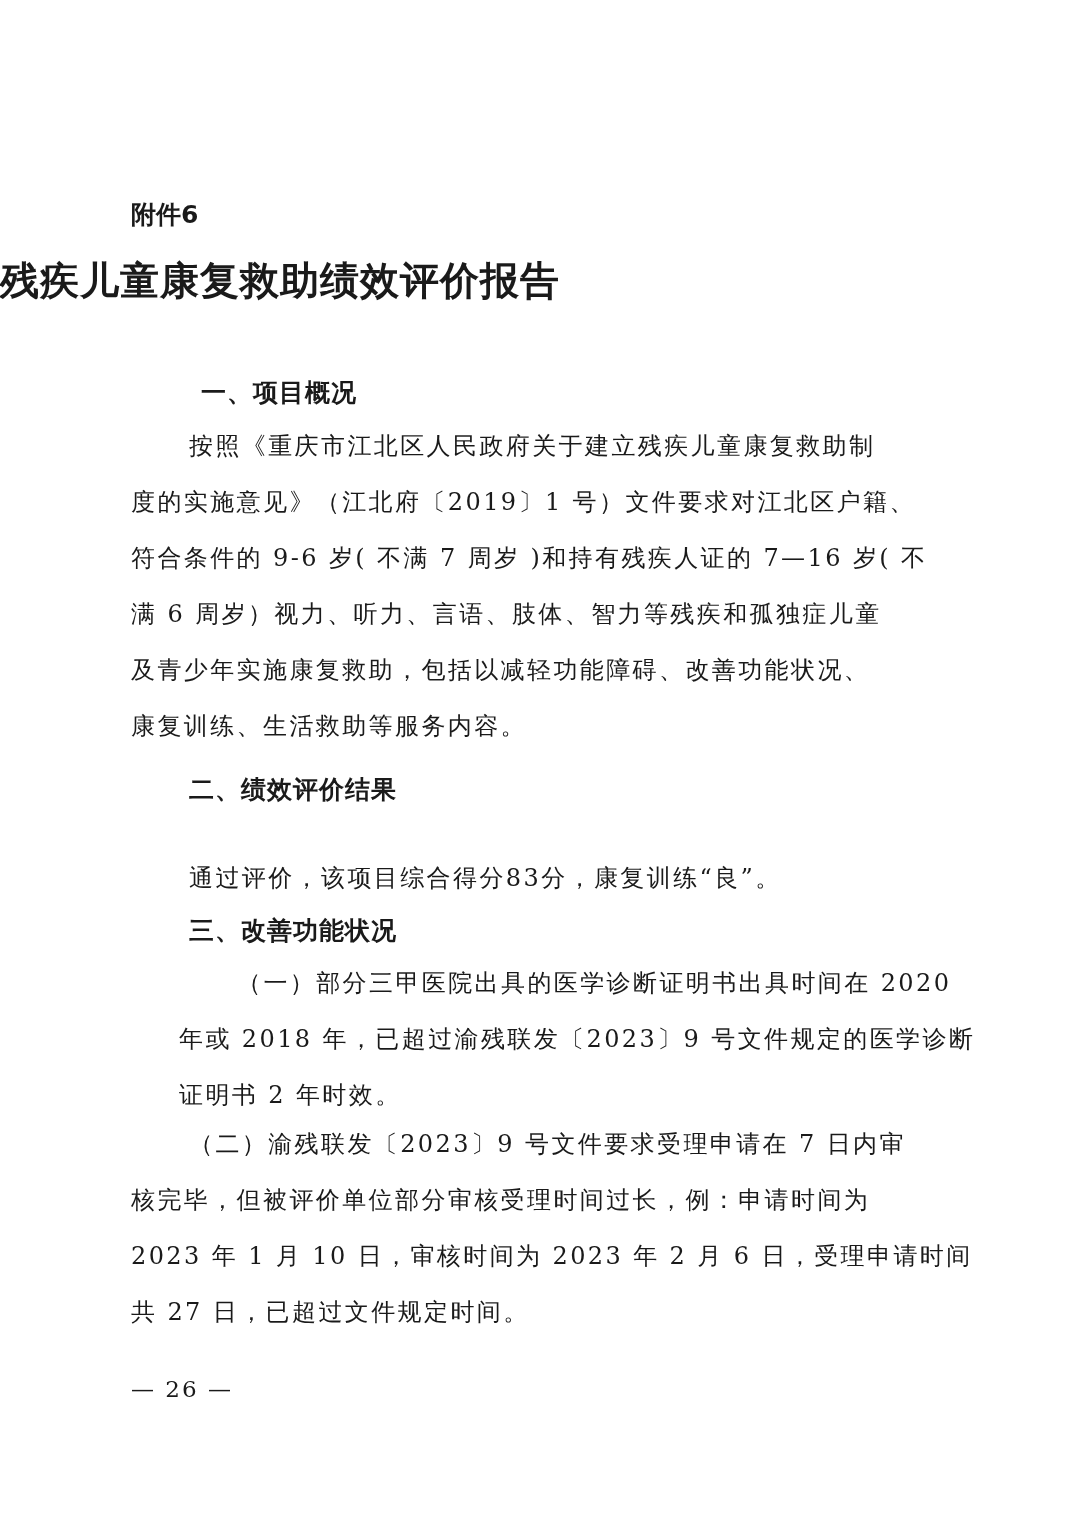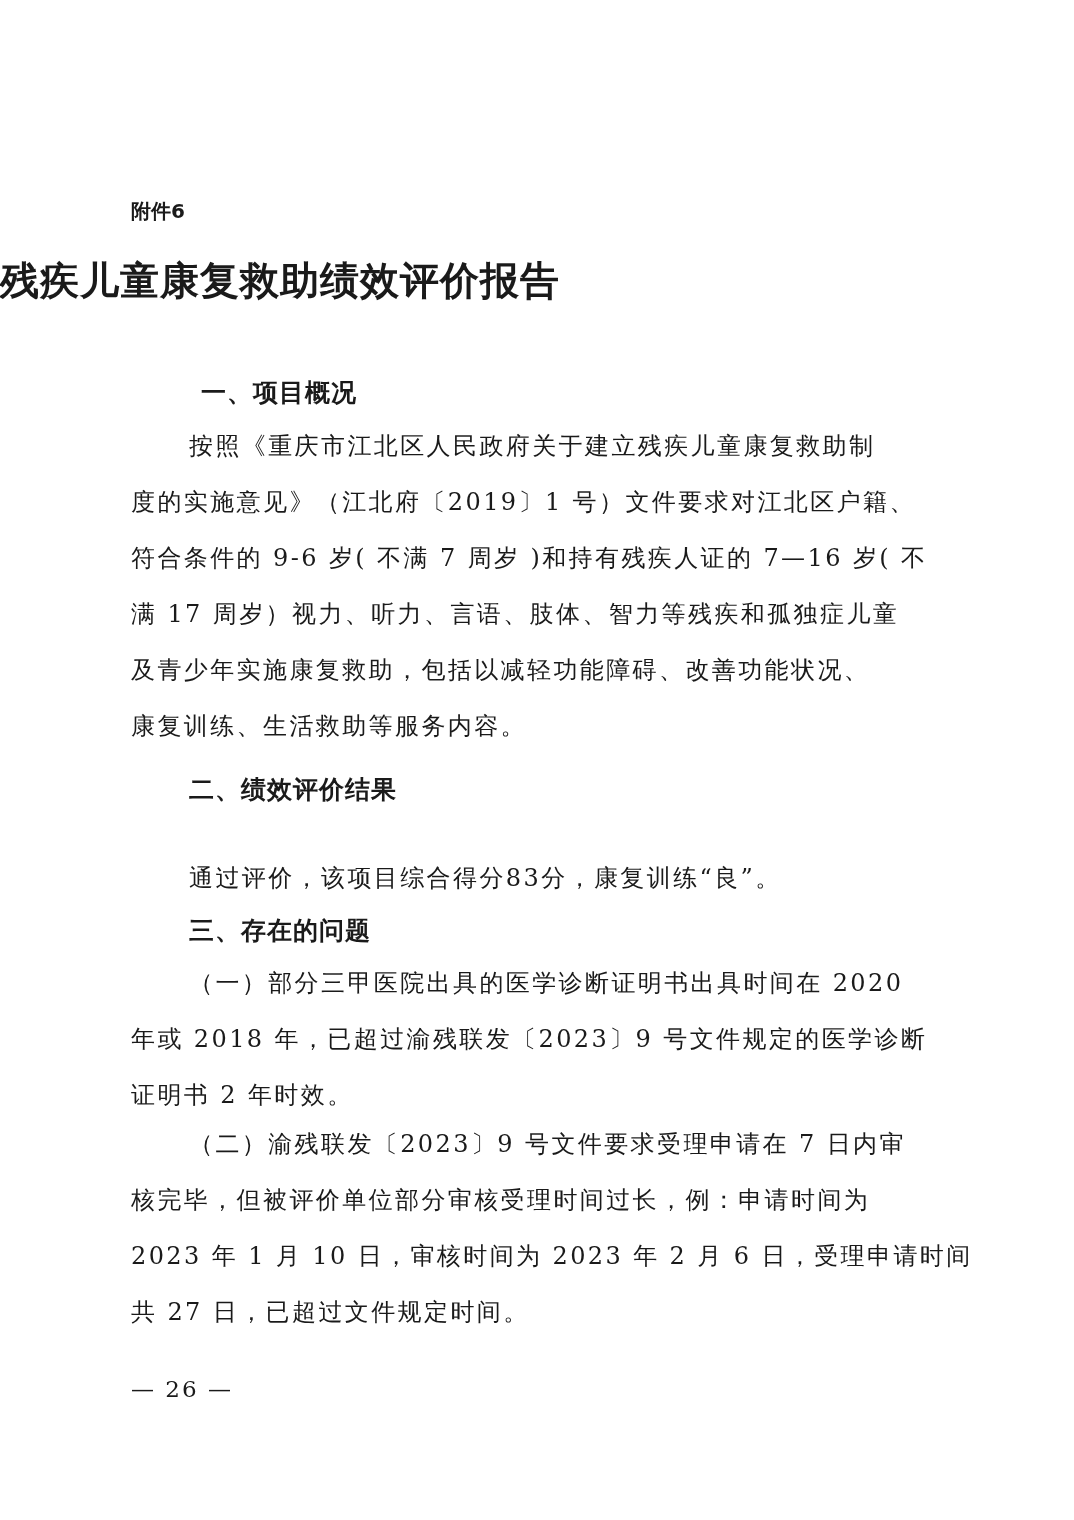--- a/index.html
+++ b/index.html
@@ -5,21 +5,21 @@
     html, body { margin: 0; padding: 0; background: #ffffff; }
     body {
       width: 1074px; height: 1520px; position: relative; overflow: hidden;
       color: #1a1a1a;
       font-family: "DejaVu Serif", "Liberation Serif", serif;
     }
     .page { position: absolute; left: 0; top: 0; width: 1074px; height: 1520px; }
     .attachment {
       position: absolute; left: 131px; top: 198px;
       font-family: "DejaVu Sans", "Liberation Sans", sans-serif;
-      font-weight: bold; font-size: 20px; letter-spacing: 0px;
+      font-weight: bold; font-size: 25px; letter-spacing: 0px;
     }
     .title {
       position: absolute; left: 0; width: 1074px; top: 254px;
       text-align: left; font-size: 39px; font-weight: bold;
       letter-spacing: 1px;
       font-family: "DejaVu Serif", "Liberation Serif", serif;
     }
     .body-text {
       position: absolute; left: 131px; width: 812px;
       font-size: 24px; line-height: 56px; letter-spacing: 2.4px;
@@ -45,34 +45,34 @@
   <div class="attachment">附件6</div>
 
   <div class="title">残疾儿童康复救助绩效评价报告</div>
 
   <div class="heading" style="top:376px;margin-left:12px;">一、项目概况</div>
 
   <div class="body-text" style="top:418px;">
     <span class="line indent">按照《重庆市江北区人民政府关于建立残疾儿童康复救助制</span>
     <span class="line">度的实施意见》（江北府〔2019〕1 号）文件要求对江北区户籍、</span>
     <span class="line">符合条件的 9-6 岁( 不满 7 周岁 )和持有残疾人证的 7—16 岁( 不</span>
-    <span class="line">满 17 周岁）视力、听力、言语、肢体、智力等残疾和孤独症儿童</span>
+    <span class="line">满 6 周岁）视力、听力、言语、肢体、智力等残疾和孤独症儿童</span>
     <span class="line">及青少年实施康复救助，包括以减轻功能障碍、改善功能状况、</span>
     <span class="line">康复训练、生活救助等服务内容。</span>
   </div>
 
   <div class="heading" style="top:773px;">二、绩效评价结果</div>
 
   <div class="body-text" style="top:850px;">
     <span class="line indent">通过评价，该项目综合得分83分，康复训练“良”。</span>
   </div>
 
-  <div class="heading" style="top:914px;">三、存在的问题</div>
+  <div class="heading" style="top:914px;">三、改善功能状况</div>
 
-  <div class="body-text" style="top:955px;">
+  <div class="body-text" style="top:955px;margin-left:48px;">
     <span class="line indent">（一）部分三甲医院出具的医学诊断证明书出具时间在 2020</span>
     <span class="line">年或 2018 年，已超过渝残联发〔2023〕9 号文件规定的医学诊断</span>
     <span class="line">证明书 2 年时效。</span>
   </div>
 
   <div class="body-text" style="top:1116px;">
     <span class="line indent">（二）渝残联发〔2023〕9 号文件要求受理申请在 7 日内审</span>
     <span class="line">核完毕，但被评价单位部分审核受理时间过长，例：申请时间为</span>
     <span class="line">2023 年 1 月 10 日，审核时间为 2023 年 2 月 6 日，受理申请时间</span>
     <span class="line">共 27 日，已超过文件规定时间。</span>

